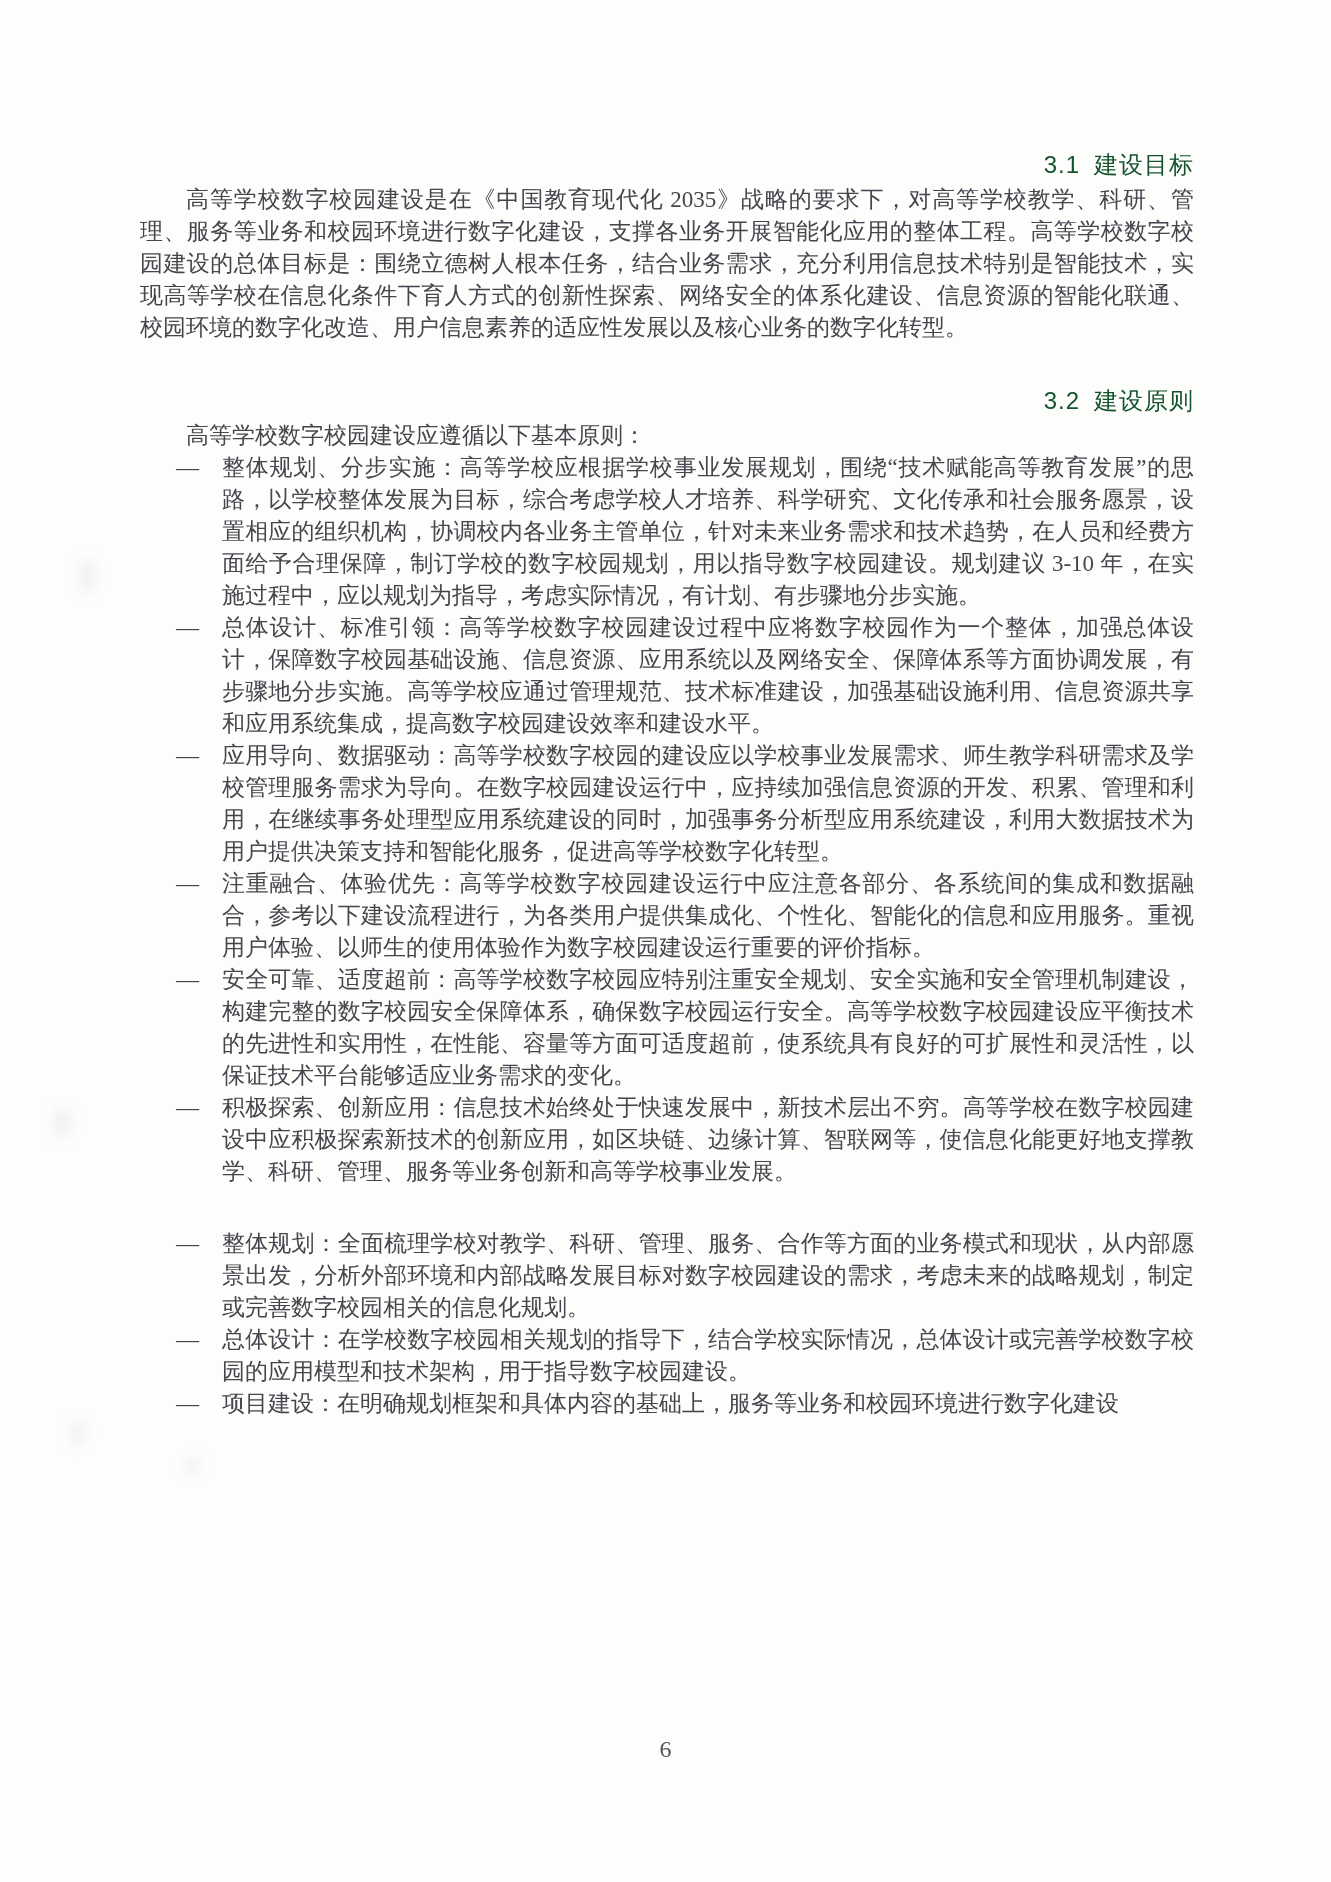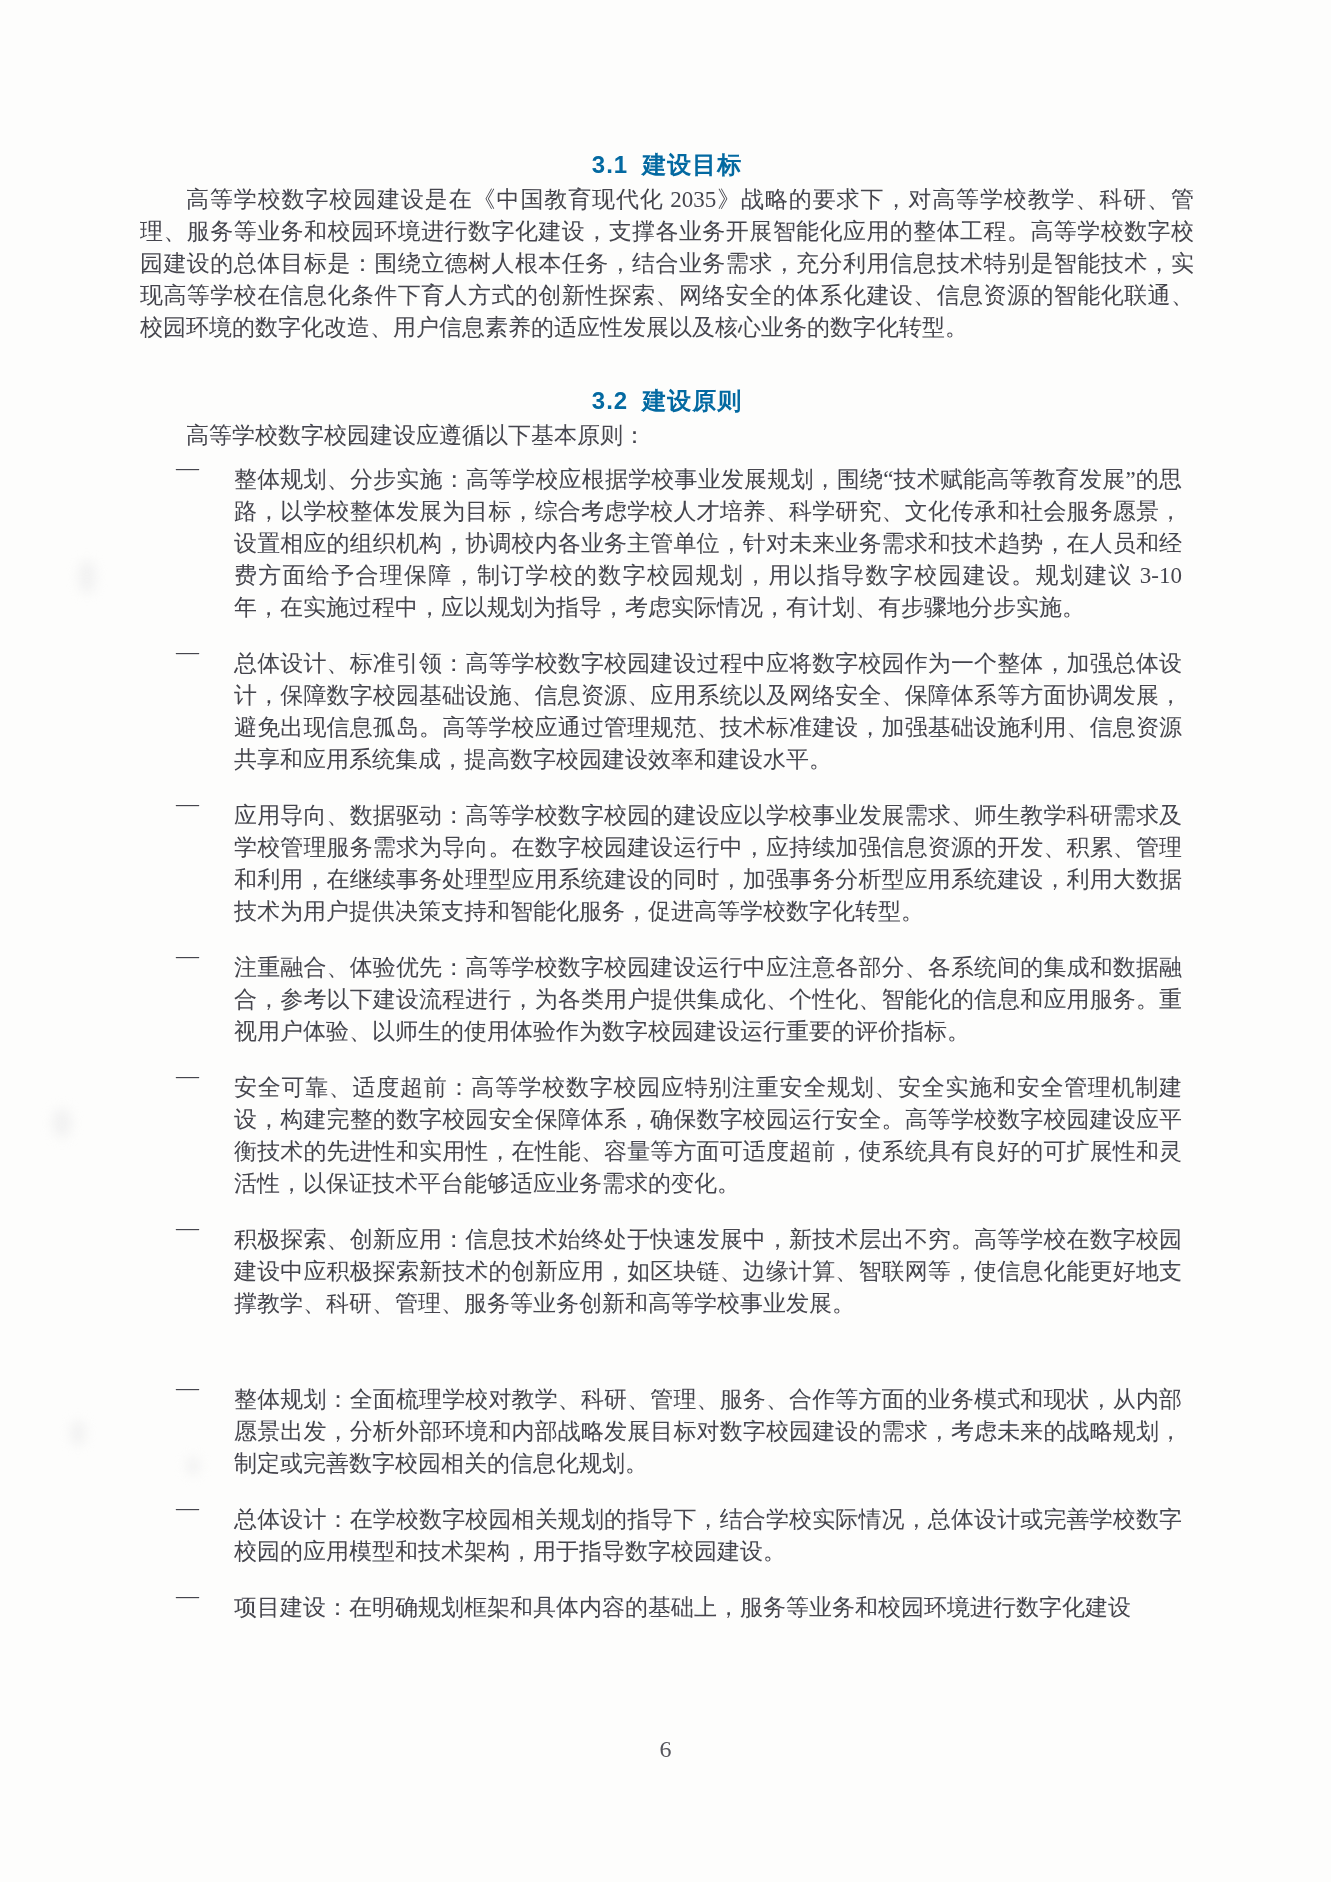--- a/index.html
+++ b/index.html
@@ -31,45 +31,45 @@
     font-size: 23px;
     line-height: 32px;
     text-align: justify;
   }
   section { margin: 0; }
   section + section { margin-top: 40px; }
   .heading {
     font-family: "Liberation Sans", "DejaVu Sans", sans-serif;
     font-size: 24px;
     line-height: 34px;
-    font-weight: 700;
-    color: #0369a1;
+    font-weight: 400;
+    color: #14532d;
     margin: 0 0 2px 0;
-    text-align: center;
+    text-align: right;
   }
   .heading .sec-num { margin-right: 14px; letter-spacing: 1px; }
   .heading .sec-title { letter-spacing: 1px; }
   .para {
     margin: 0;
     text-indent: 2em;
     text-align: justify;
   }
   .list { margin: 0; }
   .bullet {
     display: flex;
     align-items: flex-start;
   }
   .dash {
     flex: 0 0 46px;
     margin-left: 36px;
     text-align: left;
   }
   .bullet-text {
     flex: 1;
-    margin: 12px;
+    margin: 0;
     text-align: justify;
   }
   .page-number {
     position: absolute;
     top: 1736px;
     left: 0;
     width: 100%;
     text-align: center;
     font-size: 24px;
     color: #55555c;
@@ -97,21 +97,21 @@
       <span class="sec-num">3.2</span><span class="sec-title">建设原则</span>
     </h2>
     <p class="para">高等学校数字校园建设应遵循以下基本原则：</p>
     <div class="list">
       <div class="bullet">
         <span class="dash">—</span>
         <p class="bullet-text">整体规划、分步实施：高等学校应根据学校事业发展规划，围绕“技术赋能高等教育发展”的思路，以学校整体发展为目标，综合考虑学校人才培养、科学研究、文化传承和社会服务愿景，设置相应的组织机构，协调校内各业务主管单位，针对未来业务需求和技术趋势，在人员和经费方面给予合理保障，制订学校的数字校园规划，用以指导数字校园建设。规划建议 3-10 年，在实施过程中，应以规划为指导，考虑实际情况，有计划、有步骤地分步实施。</p>
       </div>
       <div class="bullet">
         <span class="dash">—</span>
-        <p class="bullet-text">总体设计、标准引领：高等学校数字校园建设过程中应将数字校园作为一个整体，加强总体设计，保障数字校园基础设施、信息资源、应用系统以及网络安全、保障体系等方面协调发展，避免出现信息孤岛。高等学校应通过管理规范、技术标准建设，加强基础设施利用、信息资源共享和应用系统集成，提高数字校园建设效率和建设水平。</p>
+        <p class="bullet-text">总体设计、标准引领：高等学校数字校园建设过程中应将数字校园作为一个整体，加强总体设计，保障数字校园基础设施、信息资源、应用系统以及网络安全、保障体系等方面协调发展，有步骤地分步实施。高等学校应通过管理规范、技术标准建设，加强基础设施利用、信息资源共享和应用系统集成，提高数字校园建设效率和建设水平。</p>
       </div>
       <div class="bullet">
         <span class="dash">—</span>
         <p class="bullet-text">应用导向、数据驱动：高等学校数字校园的建设应以学校事业发展需求、师生教学科研需求及学校管理服务需求为导向。在数字校园建设运行中，应持续加强信息资源的开发、积累、管理和利用，在继续事务处理型应用系统建设的同时，加强事务分析型应用系统建设，利用大数据技术为用户提供决策支持和智能化服务，促进高等学校数字化转型。</p>
       </div>
       <div class="bullet">
         <span class="dash">—</span>
         <p class="bullet-text">注重融合、体验优先：高等学校数字校园建设运行中应注意各部分、各系统间的集成和数据融合，参考以下建设流程进行，为各类用户提供集成化、个性化、智能化的信息和应用服务。重视用户体验、以师生的使用体验作为数字校园建设运行重要的评价指标。</p>
       </div>
       <div class="bullet">

